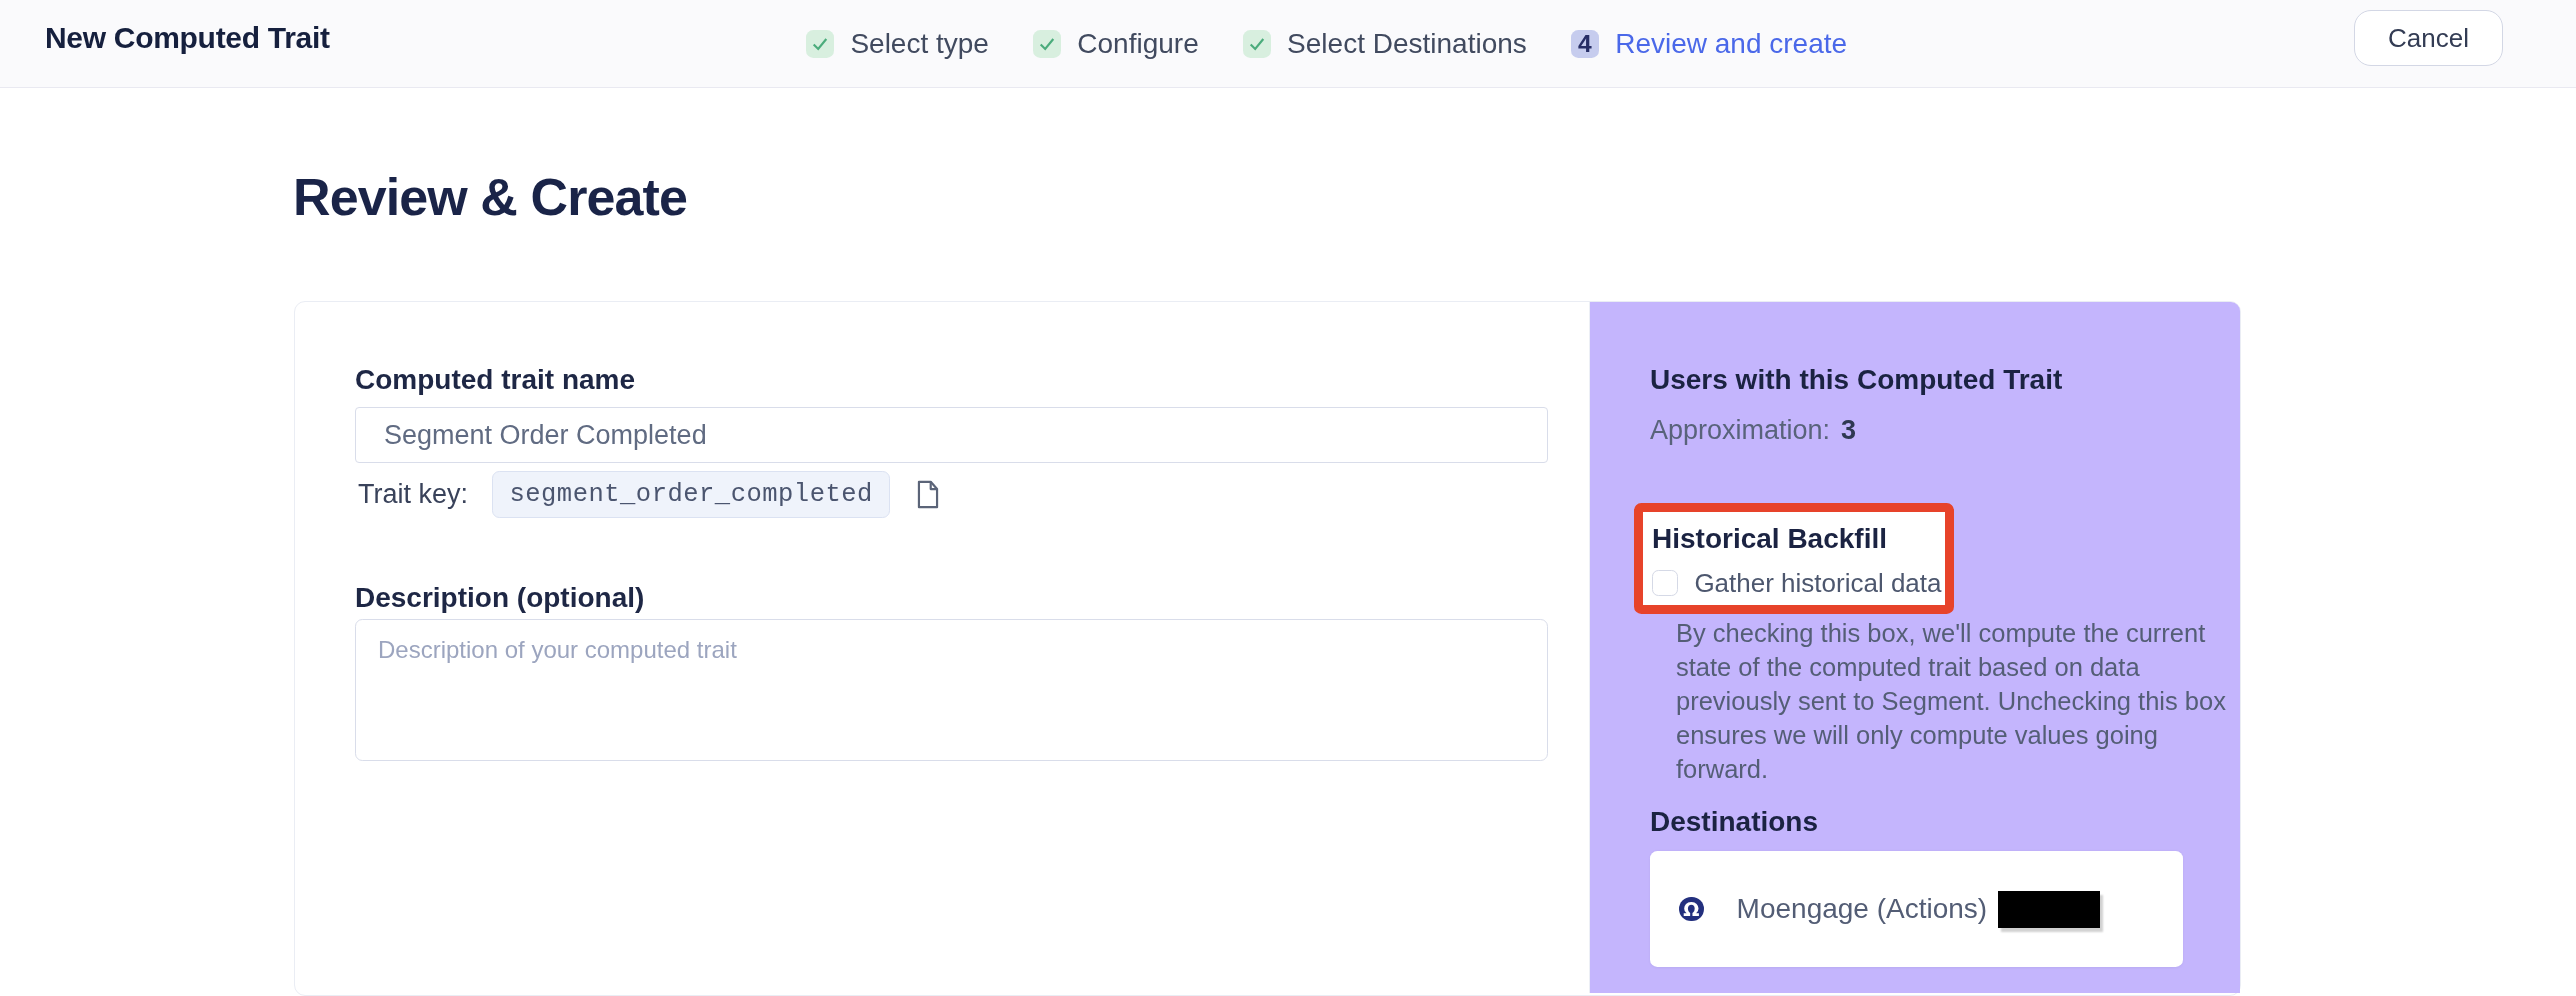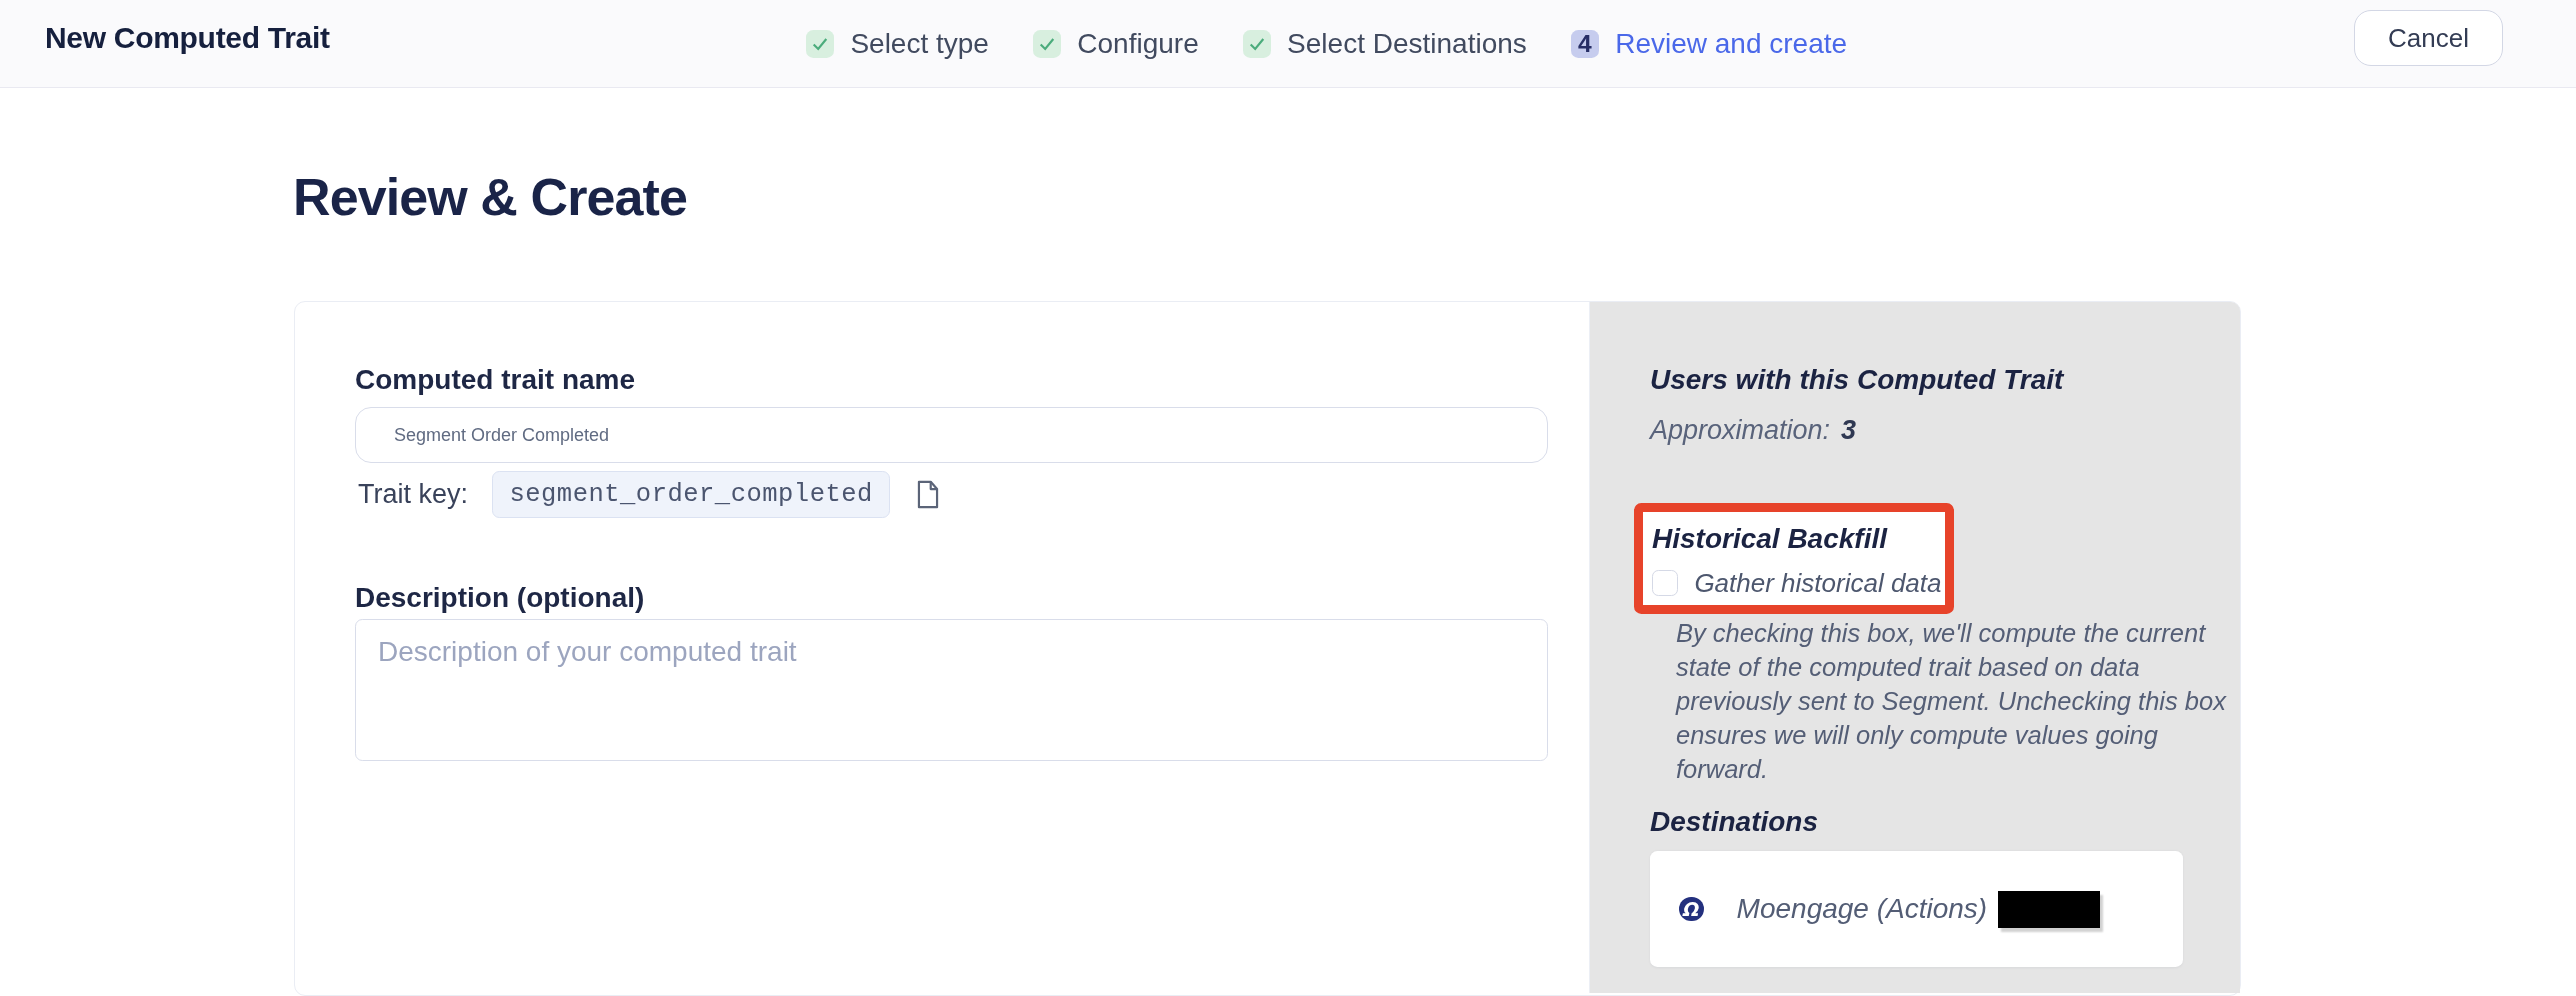--- a/index.html
+++ b/index.html
@@ -27,39 +27,39 @@
   .page-title { position:absolute; left:293px; top:167px; font-size:52px; font-weight:700;
                 color:#1A2448; letter-spacing:-0.9px; }
 
   
   .card { position:absolute; left:294px; top:301px; width:1947px; height:695px;
           background:#FFFFFF; border:1.8px solid #EAEDF4; border-radius:11px; }
 
   
   .field-label { position:absolute; font-size:28px; font-weight:700; color:#1E2745; }
   .name-input { position:absolute; left:60px; top:105px; width:1193px; height:56px;
-                border:1.8px solid #D9DDEA; border-radius:16px; background:#fff;
-                padding:0 38px; font-size:18px; color:#606B82;
+                border:1.8px solid #D9DDEA; border-radius:4px; background:#fff;
+                padding:0 28px; font-size:27px; color:#606B82;
                 font-family:"Liberation Sans", sans-serif; outline:none; }
   .trait-row { position:absolute; left:63px; top:170px; height:45px; display:flex; align-items:center; }
   .trait-key-label { font-size:27px; color:#39425A; }
   .trait-chip { margin-left:24px; height:47px; display:flex; align-items:center; padding:0 16.4px;
                 background:#EFF3FB; border:1.8px solid #DBE2F2; border-radius:7.3px;
                 font-family:"Liberation Mono","DejaVu Sans Mono",monospace;
                 font-size:25.5px; color:#4B556F; letter-spacing:0.5px; }
   .copy-icon { margin-left:25.5px; display:flex; align-items:center; cursor:pointer; }
   .desc-area { position:absolute; left:60px; top:317px; width:1193px; height:142px;
                border:1.8px solid #D9DDEA; border-radius:7.3px; background:#fff; resize:none;
-               padding:16.4px 22px; font-size:28px; color:#39425A; outline:none;
+               padding:16.4px 22px; font-size:24px; color:#39425A; outline:none;
                font-family:"Liberation Sans", sans-serif; }
   .desc-area::placeholder { color:#9CA5BF; }
 
   
   .right-panel { position:absolute; left:1294px; top:0; width:651px; height:691px;
-                 background:#e5e5e5; border-left:1.8px solid #ECEFF5; border-radius:0 9px 0 0;font-style:italic; }
+                 background:#c4b5fd; border-left:1.8px solid #ECEFF5; border-radius:0 9px 0 0; }
   .rp-heading { position:absolute; font-size:28px; font-weight:700; color:#1B2342; }
   .approx-row { position:absolute; left:60px; top:113px; display:flex; gap:11px;
                 font-size:27px; align-items:baseline; }
   .approx-label { color:#59637B; }
   .approx-value { color:#2F3852; font-weight:700; }
 
   .red-box { position:absolute; left:44px; top:201px; width:320px; height:111px;
              border:9px solid #E7432A; border-radius:7.3px; background:#FFFFFF;
              padding:11px 0 4px 9px; }
   .red-box .rp-heading-in { font-size:28px; font-weight:700; color:#1B2342; }

